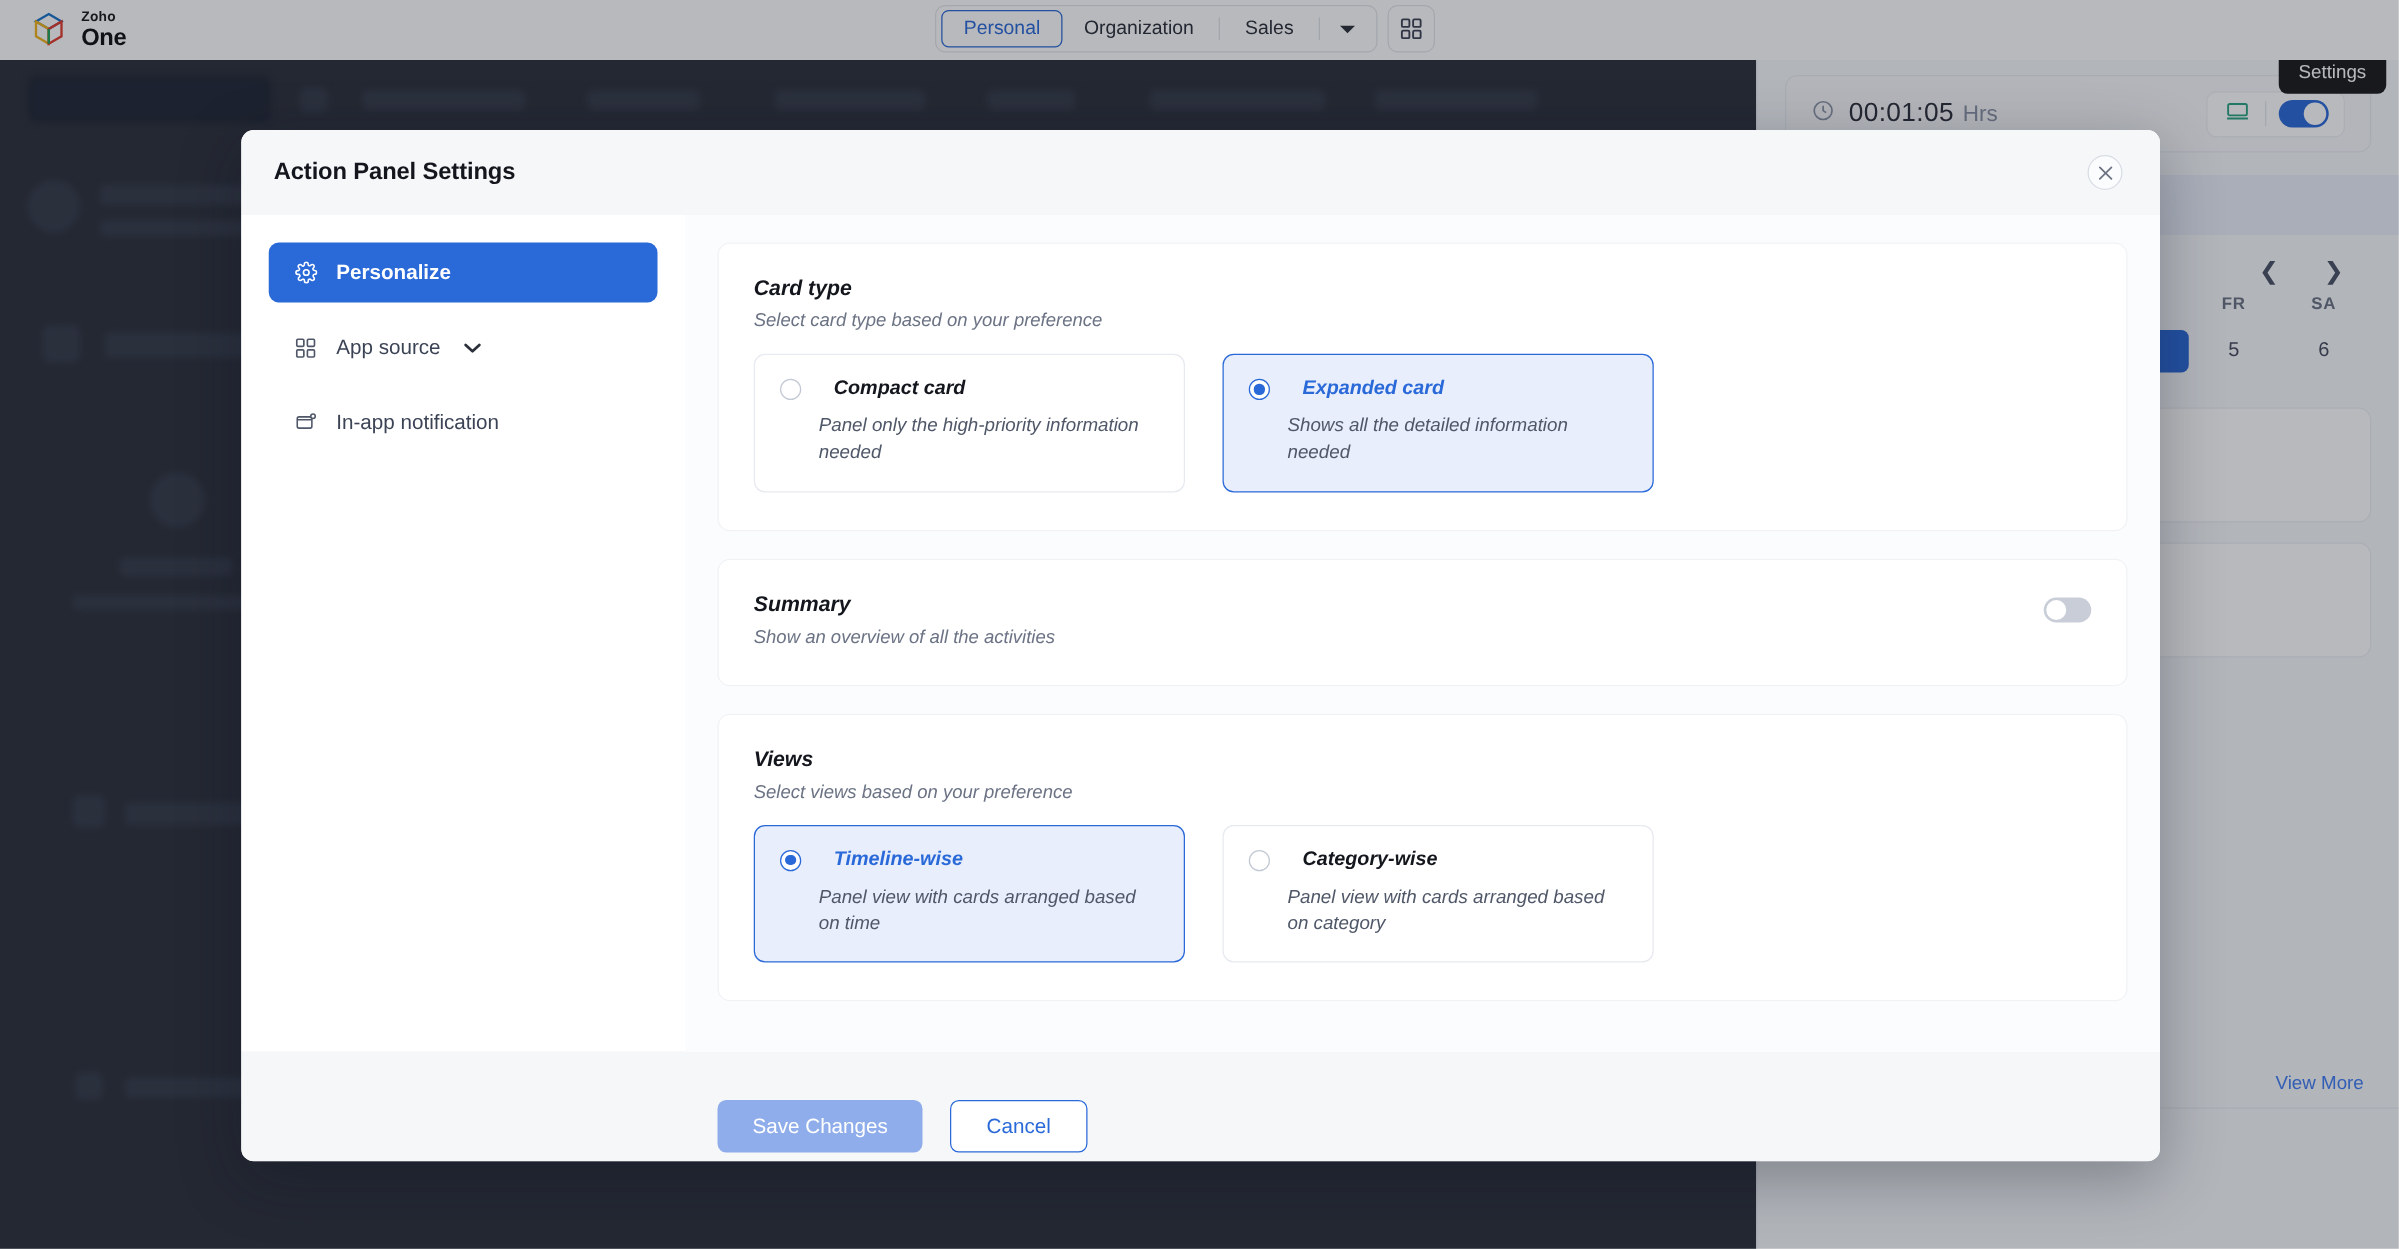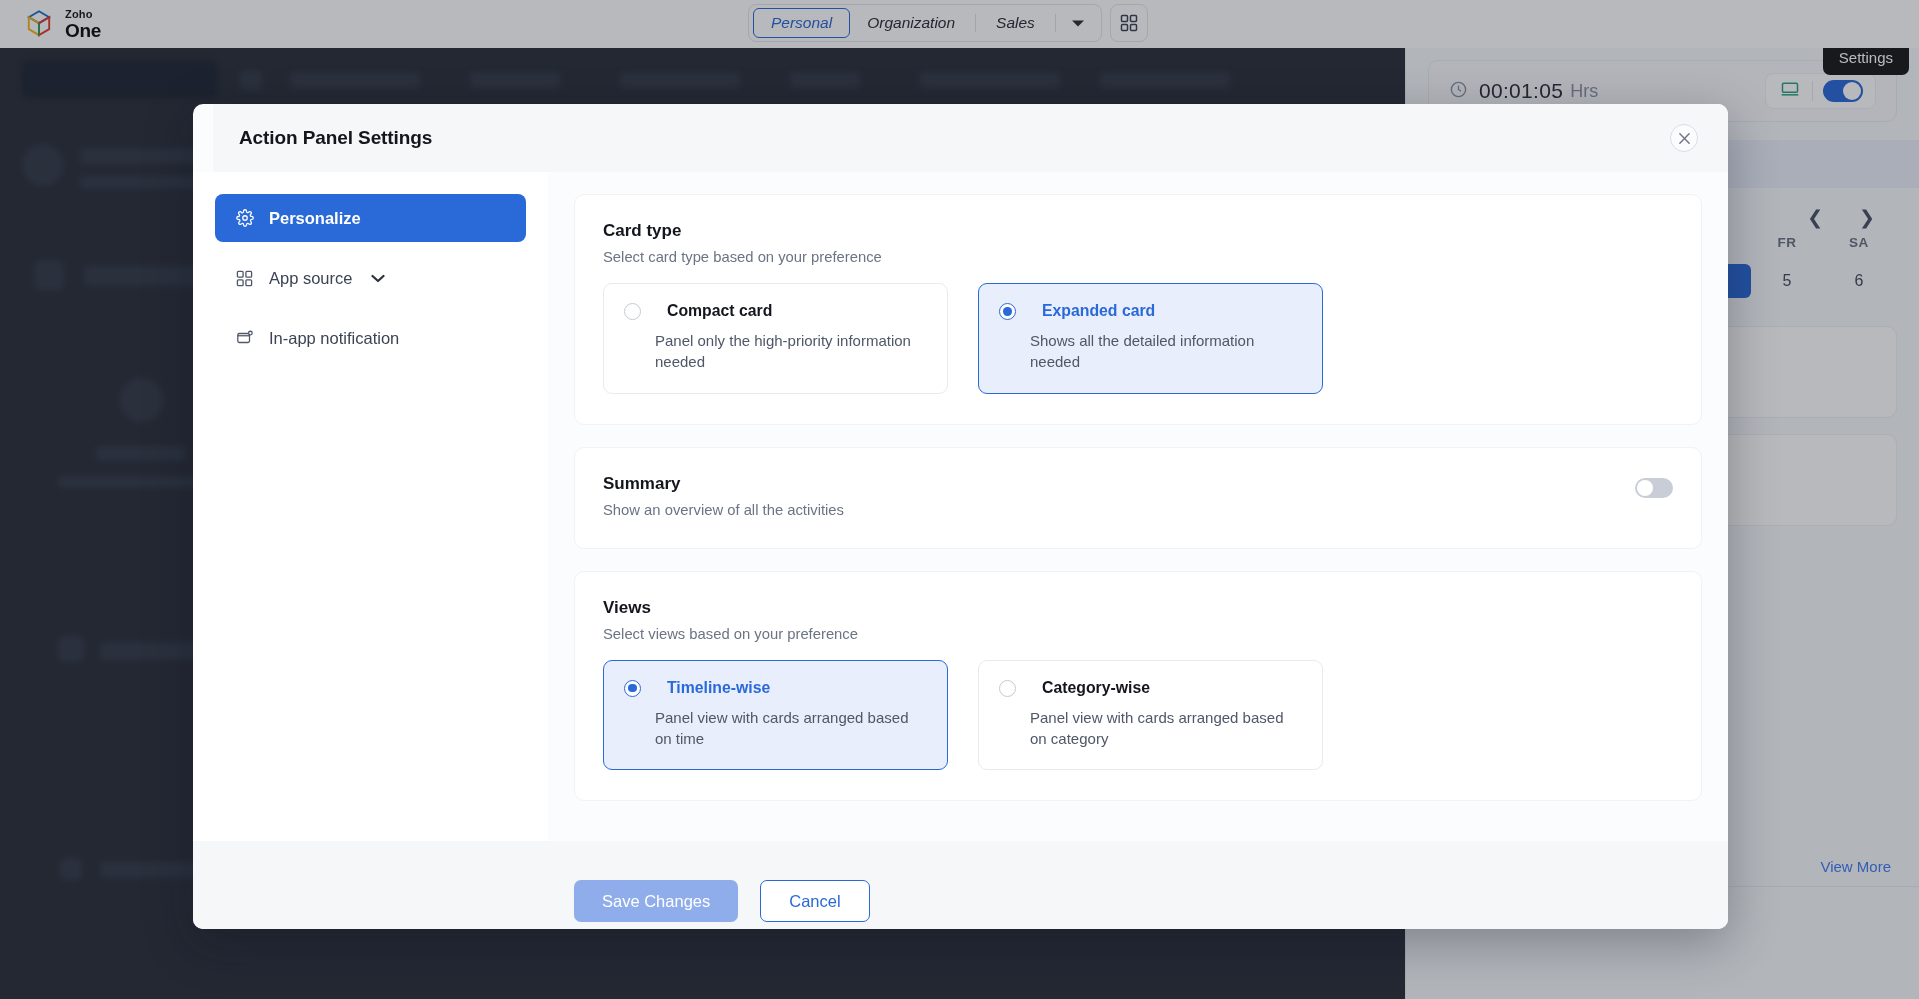--- a/index.html
+++ b/index.html
@@ -30,21 +30,20 @@
   }
   .nav-pillbar {
     display: flex; align-items: center;
     border: 1px solid #e2e5ea; border-radius: 8px; height: 38px;
     padding: 0 4px; background: #fff;
   }
   .nav-tab {
     padding: 0 17px; height: 30px; display: flex; align-items: center;
     font-size: 15.5px; color: #2a2f3a; border-radius: 6px; cursor: pointer;
     white-space: nowrap;
-    font-style: italic;
   }
   .nav-tab.active {
     color: #2a69d8; border: 1px solid #2a69d8; font-weight: 400;
   }
   .nav-div { width: 1px; height: 18px; background: #dfe3e8; margin: 0 3px; }
   .nav-caret { padding: 0 12px; display: flex; align-items: center; cursor: pointer; }
   .grid-btn {
     width: 38px; height: 38px; border: 1px solid #e2e5ea; border-radius: 8px;
     display: flex; align-items: center; justify-content: center; cursor: pointer; background: #fff;
   }
@@ -131,21 +130,21 @@
   .overlay { position: absolute; inset: 0; background: rgba(20,24,34,.30); z-index: 5; }
 
   .modal {
     position: absolute; left: 193px; top: 104px; width: 1535px; height: 825px;
     background: #fbfcfd; border-radius: 10px; z-index: 6;
     box-shadow: 0 14px 50px rgba(10,15,30,.30);
     display: flex; flex-direction: column; overflow: hidden;
   }
   .modal-head {
     height: 68px; display: flex; align-items: center; padding: 0 26px;
-    background: #f6f7f9; position: relative; margin-left: 20px;
+    background: #f6f7f9; position: relative;
   }
   .modal-title { font-size: 19px; font-weight: 700; color: #14161d; letter-spacing: -.1px; }
   .modal-close {
     position: absolute; right: 30px; top: 50%; transform: translateY(-50%);
     width: 28px; height: 28px; border-radius: 50%; border: 1px solid #d8dde5;
     display: flex; align-items: center; justify-content: center; cursor: pointer;
     background: #fbfcfd; color: #6b7384;
   }
 
   .modal-body { flex: 1; display: flex; min-height: 0; }
@@ -154,21 +153,21 @@
     width: 355px; background: #ffffff; padding: 22px 22px 0 22px; flex: none;
   }
   .side-item {
     display: flex; align-items: center; gap: 15px; height: 48px;
     border-radius: 8px; padding: 0 20px; cursor: pointer; color: #3b4355;
     font-size: 16.5px; margin-bottom: 12px;
   }
   .side-item.active { background: #2a69d8; color: #fff; font-weight: 600; }
   .side-icon { display: flex; width: 19px; justify-content: center; }
 
-  .modal-main { flex: 1; padding: 22px 26px 20px 26px; overflow: auto; background: #fbfcfd; }
+  .modal-main { flex: 1; padding: 22px 26px 20px 26px; overflow: auto; background: #fbfcfd; font-style: italic; }
 
   .panel {
     background: #fff; border-radius: 10px; border: 1px solid #f0f2f6;
     padding: 26px 28px 30px 28px; margin-bottom: 22px;
   }
   .panel-title { font-size: 17px; font-weight: 700; color: #14161d; }
   .panel-sub { font-size: 14.8px; color: #6b7384; margin-top: 8px; }
 
   .opt-row { display: flex; gap: 30px; margin-top: 18px; }
   .opt {

